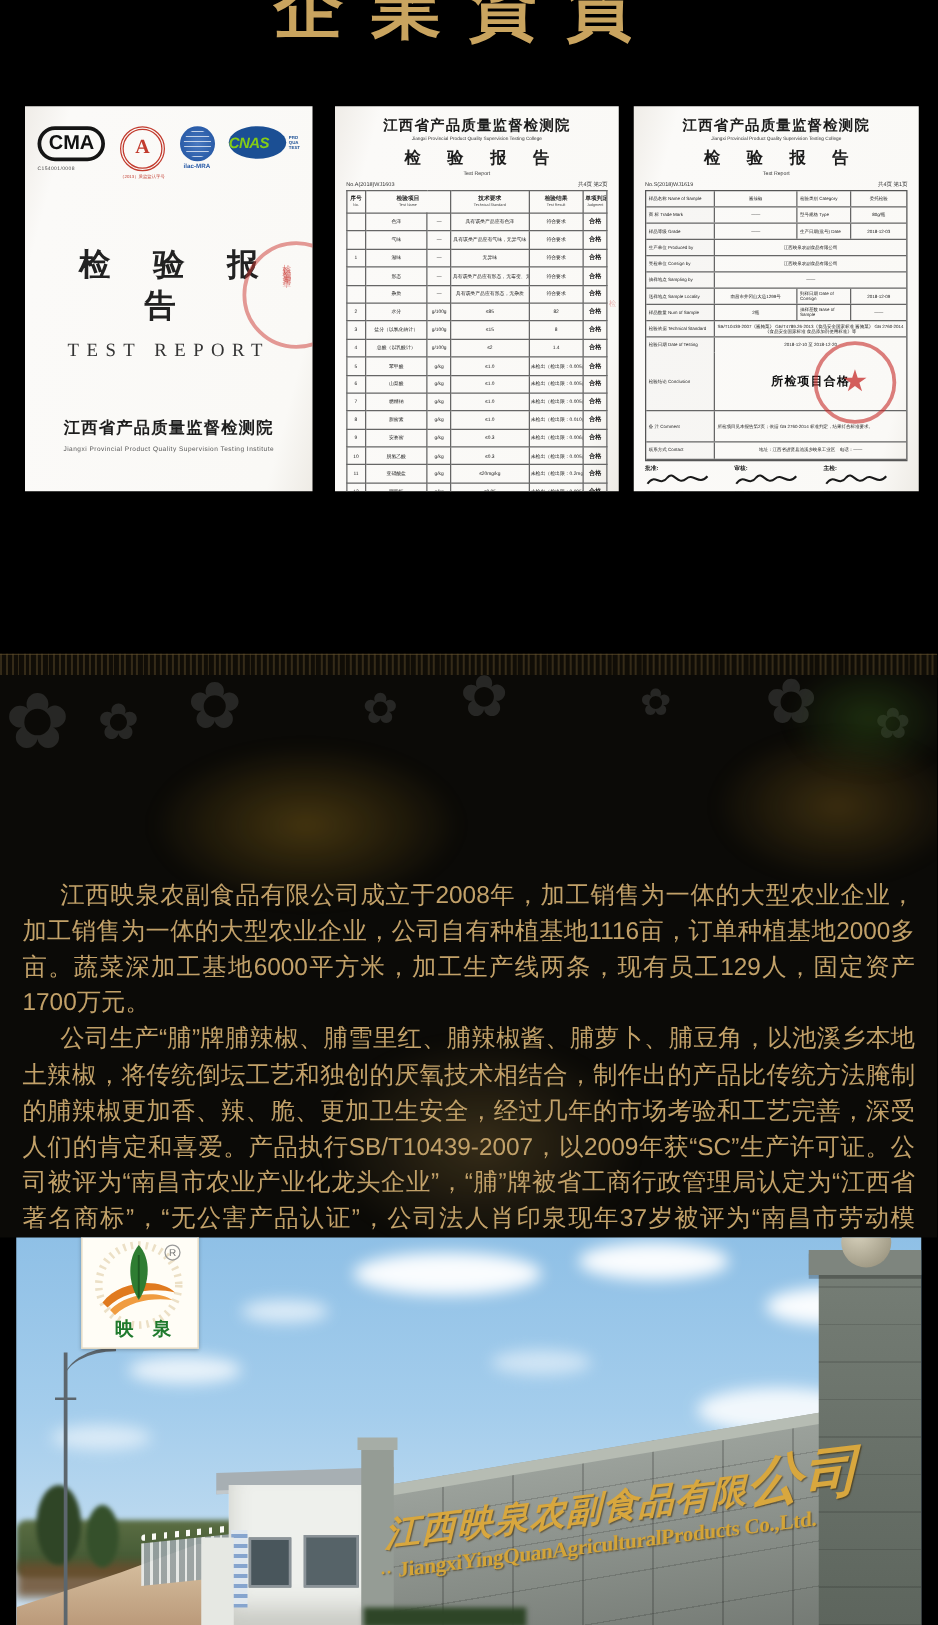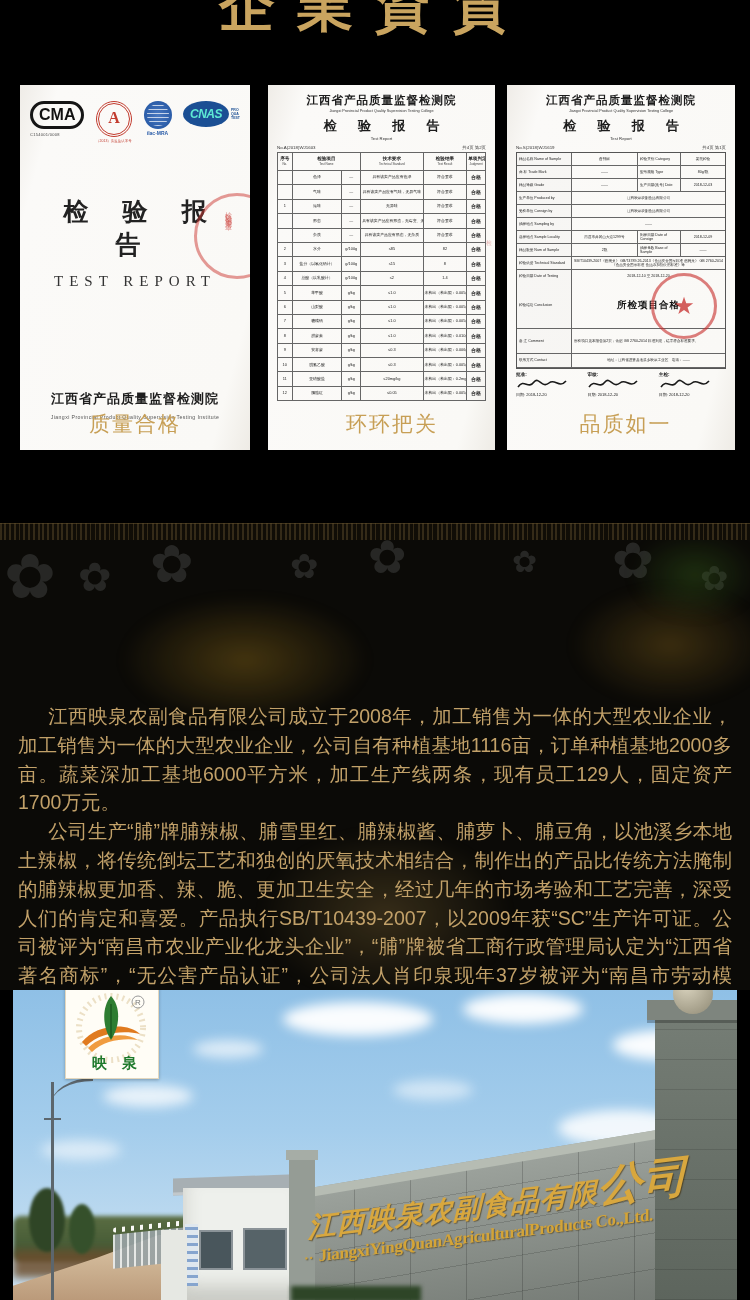--- a/index.html
+++ b/index.html
@@ -3,40 +3,40 @@
 <meta charset="utf-8">
 <style>
   html,body{margin:0;padding:0;background:#000;}
   .page{position:relative;width:750px;height:1300px;background:#000;overflow:hidden;
         font-family:"Liberation Sans",sans-serif;}
   
   .qual-title{position:absolute;top:-31px;left:0;width:750px;text-align:center;
     font-family:"Liberation Serif",serif;font-weight:bold;font-size:56px;letter-spacing:22px;
     color:#c9a45f;}
   
-  .cert{position:absolute;top:85px;height:365px;background:linear-gradient(105deg,#efece7 0%,#fbfaf8 12%,#faf9f6 88%,#eeebe5 100%);
+  .cert{position:absolute;top:85px;height:308px;background:linear-gradient(105deg,#efece7 0%,#fbfaf8 12%,#faf9f6 88%,#eeebe5 100%);
         overflow:hidden;color:#222;}
   .cert1{left:20px;width:230px;}
   .cert2{left:268px;width:227px;}
   .cert3{left:507px;width:228px;}
   .logos{display:flex;align-items:flex-start;justify-content:space-between;margin:16px 10px 0 10px;height:44px;}
   .cma-box{border:3px solid #151515;border-radius:15px;padding:0 6px;font-weight:bold;font-size:16px;color:#111;line-height:22px;}
   .tiny-code{font-size:4px;color:#444;margin-top:3px;letter-spacing:.3px;}
   .cal-wrap{text-align:center;}
   .cal-circle{width:30px;height:30px;border:3px double #c23b2e;border-radius:50%;color:#c23b2e;
     font-weight:bold;font-size:16px;line-height:28px;text-align:center;margin:0 auto;font-family:"Liberation Serif",serif;}
   .cal-note{font-size:3.5px;color:#c23b2e;margin-top:2px;}
   .ilac-circle{width:28px;height:28px;border-radius:50%;background:
      radial-gradient(circle at 50% 50%, #4a79c0 0%, #2a5ca8 70%);position:relative;overflow:hidden;}
   .ilac-circle:before{content:"";position:absolute;inset:3px;border-radius:50%;
      background:repeating-linear-gradient(0deg,rgba(255,255,255,.7) 0 1px,transparent 1px 4px);}
   .ilac-label{font-size:5px;color:#2a5ca8;font-weight:bold;text-align:center;margin-top:1px;}
   .cnas-wrap{display:flex;align-items:center;}
-  .cnas-ellipse{width:46px;height:26px;background:#1b4f94;border-radius:50%;color:#5eead4;
-     font-style:italic;font-weight:bold;font-size:12px;text-align:center;line-height:26px;letter-spacing:-0.5px;}
+  .cnas-ellipse{width:46px;height:26px;background:#1b4f94;border-radius:50%;color:#84cc16;
+     font-style:italic;font-weight:bold;font-size:12px;text-align:left;line-height:26px;letter-spacing:-0.5px;}
   .cnas-lines{margin-left:2px;font-size:3.5px;color:#1b4f94;line-height:4px;font-weight:bold;}
   .cover-title{margin-top:50px;text-align:center;font-family:"Liberation Serif",serif;
      font-weight:bold;font-size:25px;letter-spacing:14px;color:#222;text-indent:14px;}
   .cover-sub{margin-top:12px;text-align:center;font-family:"Liberation Serif",serif;
      font-size:15px;letter-spacing:6px;color:#333;}
   .stamp1{position:absolute;right:-30px;top:108px;width:80px;height:80px;border:3px solid rgba(203,55,50,.5);
      border-radius:50%;}
   .stamp1 span{position:absolute;left:26px;top:10px;writing-mode:vertical-rl;font-size:7px;color:rgba(203,55,50,.55);letter-spacing:2px;}
   .cover-org{position:absolute;bottom:42px;left:0;width:100%;text-align:center;
      font-family:"Liberation Serif",serif;font-weight:bold;font-size:13px;letter-spacing:1px;color:#1d1d1d;}
@@ -475,25 +475,20 @@
         <div class="sig" data-interactable="false">
           <div class="lab" data-interactable="false">主检:</div>
           <svg width="52" height="14" data-interactable="false">
             <path d="M2 10 C8 1 12 13 18 5 C23 -1 26 12 33 6 C39 1 43 12 50 4" stroke="#1a1a1a" stroke-width="1.6" fill="none"></path>
           </svg>
           <div class="date" data-interactable="false">日期: 2018-12-20</div>
         </div>
       </div>
   </div>
 
-  <div class="captions" data-interactable="false">
-    <div class="caption cap0" data-interactable="false">质量合格</div>
-    <div class="caption cap1" data-interactable="false">环环把关</div>
-    <div class="caption cap2" data-interactable="false">品质如一</div>
-  </div>
 
   <div class="meander" data-interactable="false"></div>
 
   <div class="culture" data-interactable="false">
     <span class="flower" style="left:4px;top:0;font-size:62px;" data-interactable="false">✿</span>
     <span class="flower" style="left:78px;top:14px;font-size:40px;" data-interactable="false">✿</span>
     <span class="flower" style="left:150px;top:-6px;font-size:52px;" data-interactable="false">✿</span>
     <span class="flower" style="left:290px;top:6px;font-size:34px;" data-interactable="false">✿</span>
     <span class="flower" style="left:368px;top:-10px;font-size:46px;" data-interactable="false">✿</span>
     <span class="flower" style="left:512px;top:4px;font-size:30px;" data-interactable="false">✿</span>

